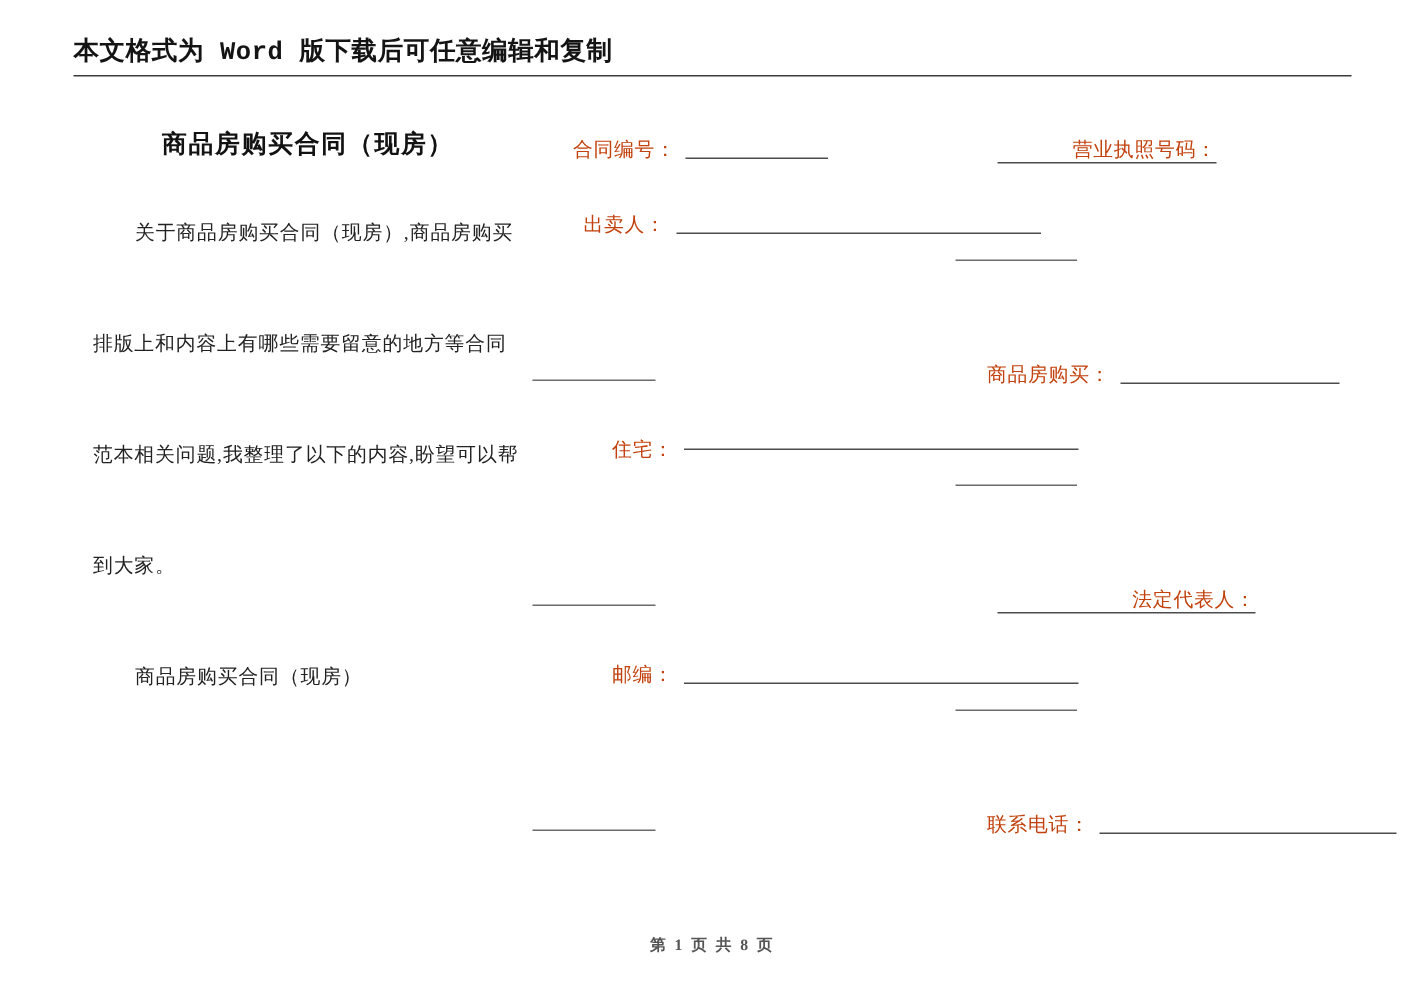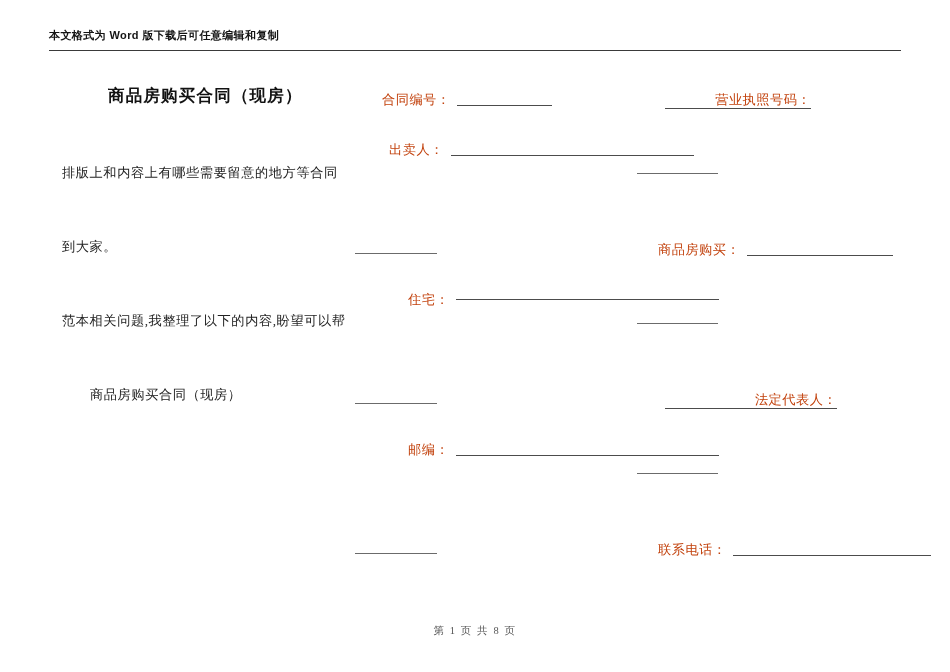--- a/index.html
+++ b/index.html
@@ -17,22 +17,22 @@
   }
 
   
   #header-banner {
     position: absolute;
     left: 49px;
     top: 26px;
     width: 852px;
   }
   #header-title-text {
-    font-family: Liberation Sans, sans-serif;
-    font-size: 11px;
+    font-family: Liberation Mono, monospace;
+    font-size: 17px;
     font-weight: bold;
     letter-spacing: 0.4px;
     color: #141414;
     white-space: nowrap;
     line-height: 19px;
   }
   #header-rule {
     position: absolute;
     left: 49px;
     top: 50px;
@@ -108,42 +108,44 @@
     left: 0;
     top: 620px;
     width: 950px;
     text-align: center;
   }
   #page-footer-text {
     font-size: 10.5px;
     letter-spacing: 1.6px;
     color: #555555;
     line-height: 14px;
+    font-weight: bold;
   }
 </style>
 </head>
 <body>
 
 <div id="header-banner">
   <div id="header-title-text">本文格式为 Word 版下载后可任意编辑和复制</div>
 </div>
 <div id="header-rule"></div>
 
 <div id="doc-body">
 
   <div id="left-column">
     <div id="doc-title">商品房购买合同（现房）</div>
 
+    <div class="para-line indent" style="margin-top:38px;">关于商品房购买合同（现房）,商品房购买</div>
 
 
     <div class="para-line" style="margin-top:56px;">排版上和内容上有哪些需要留意的地方等合同</div>
 
+    <div class="para-line" style="margin-top:56px;">范本相关问题,我整理了以下的内容,盼望可以帮</div>
+
     <div class="para-line" style="margin-top:56px;">到大家。</div>
-
-    <div class="para-line" style="margin-top:56px;">范本相关问题,我整理了以下的内容,盼望可以帮</div>
 
     <div class="para-line indent" style="margin-top:56px;">商品房购买合同（现房）</div>
   </div>
 
   <div>
 
     <div class="field-row" style="left:382px; top:92px;">
       <span class="field-label">合同编号：</span>
       <span class="field-rule" style="width:95px;"></span>
     </div>

